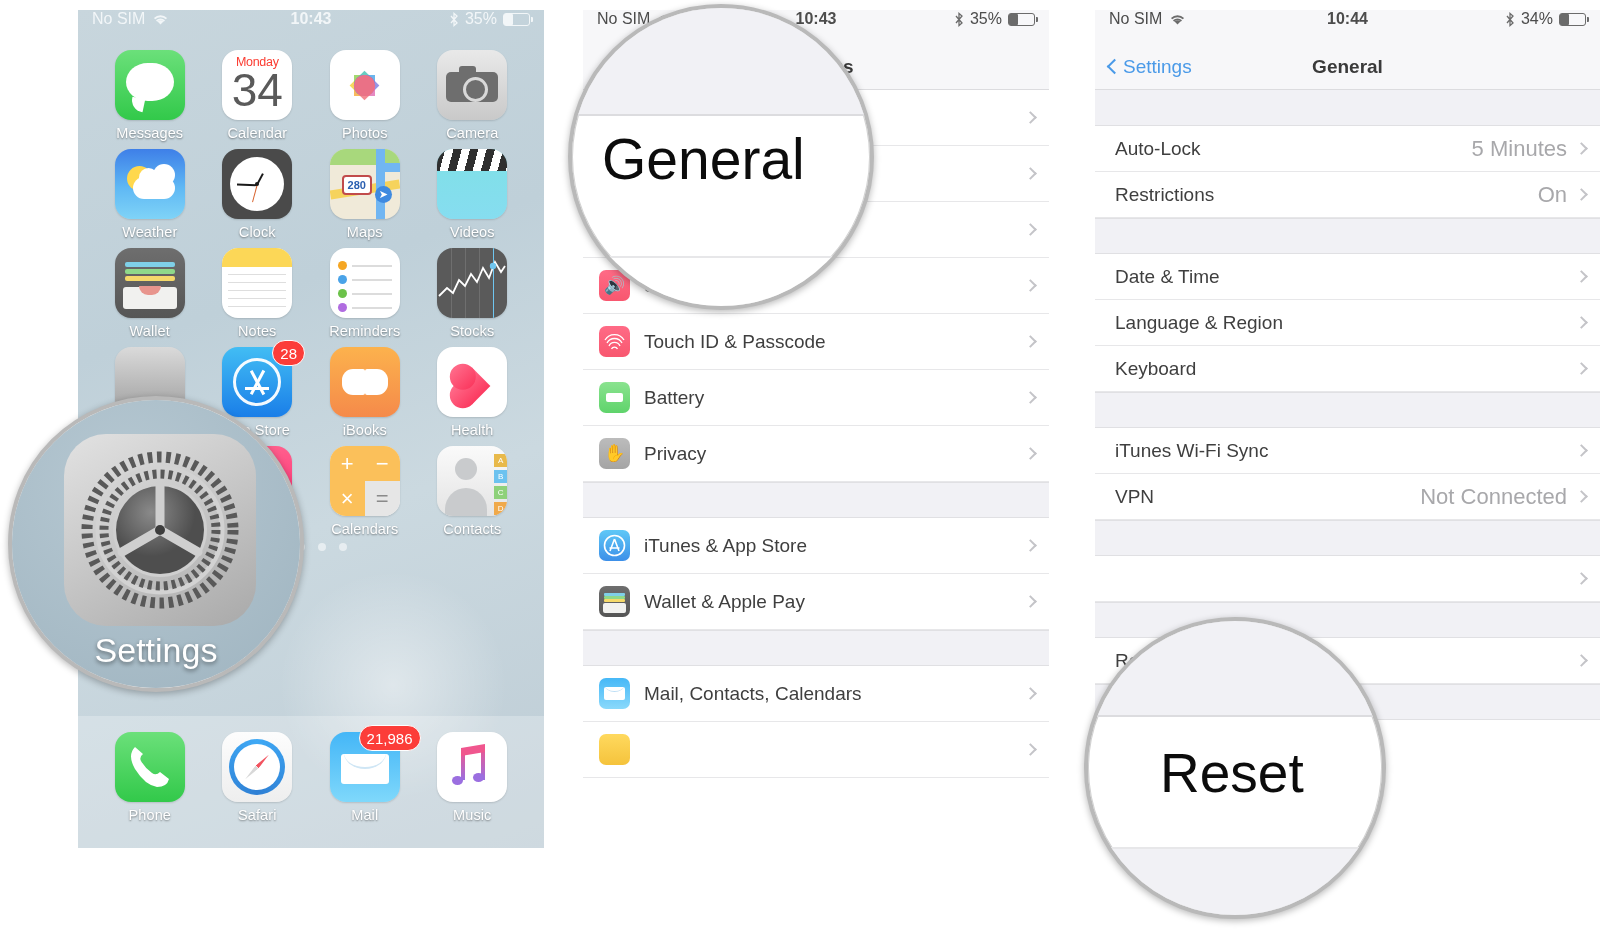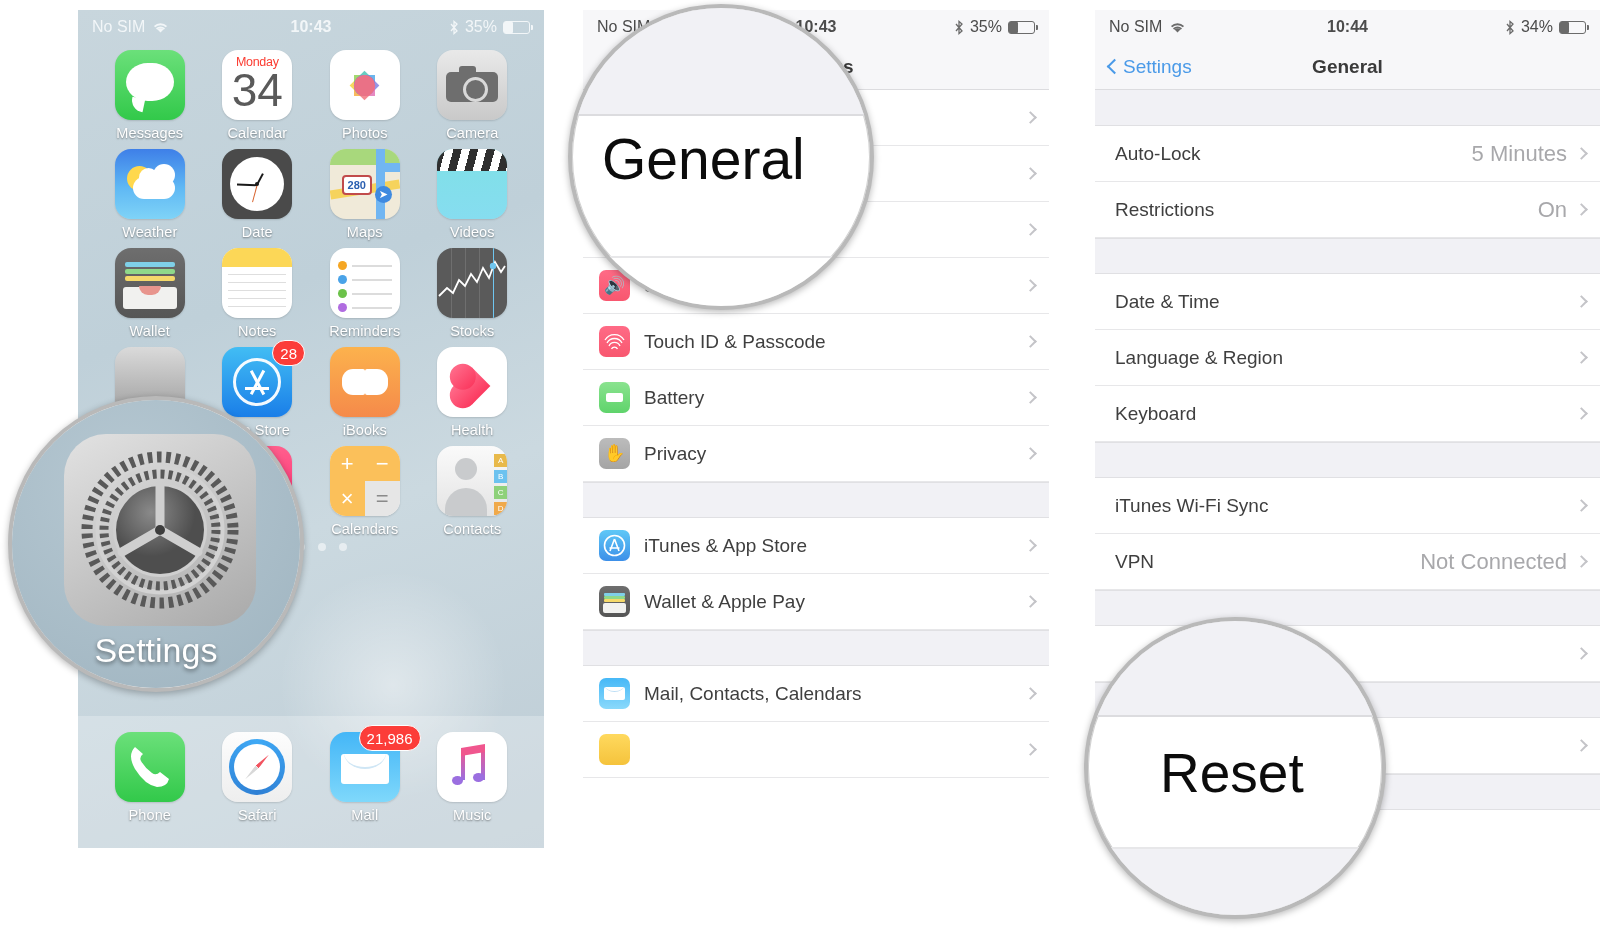--- a/index.html
+++ b/index.html
@@ -11,21 +11,21 @@
     position: relative;
   }
 
   .stage { position: relative; width: 1600px; height: 936px; }
 
   
   .panel { position: absolute; overflow: hidden; }
 
   
   .statusbar {
-    height: 34px; display: flex; align-items: center;
+    height: 34px; display: flex; align-items: flex-start;
     padding: 0 14px; font-size: 16px; color: #4c4c4c;
     position: relative; flex: 0 0 auto;
   }
   .sb-left { display: flex; align-items: center; gap: 7px; }
   .sb-center {
     position: absolute; left: 0; right: 0; text-align: center;
     font-weight: bold; font-size: 16px; pointer-events: none;
   }
   .sb-right {
     margin-left: auto; display: flex; align-items: center; gap: 6px;
@@ -276,21 +276,21 @@
   .si-wallet { background: linear-gradient(180deg,#6e6e6e,#555); }
   .si-mail { background: linear-gradient(180deg,#46b8f7,#8ad9fb); }
   .si-display { background: linear-gradient(180deg,#6ec9f0,#4aaee6); }
   .si-yellow { background: linear-gradient(180deg,#ffd95e,#f5c33c); }
   .ic-white-glyph { position:absolute; inset:0; display:flex; align-items:center;
     justify-content:center; color:#fff; font-size:17px; }
 
   
   #general { left: 1095px; top: 10px; width: 505px; height: 838px; background:#fff; }
   #general .statusbar { background:#f7f7f9; }
-  #general .row { height:56px; padding-left:20px; }
+  #general .row { height:46px; padding-left:20px; }
 
   
   .mag-circle {
     position:absolute; border-radius:50%; overflow:hidden;
     border:4px solid #b9b9b9;
     box-shadow: 0 2px 7px rgba(0,0,0,.28), inset 0 0 0 1px rgba(0,0,0,.18);
     background:#fff;
   }
   .mag-inner { position:absolute; inset:0; }
 
@@ -397,21 +397,21 @@
       </div>
       <div class="app">
         <div class="tile t-clock">
           <div class="face">
               <div class="h"></div>
               <div class="m"></div>
               <div class="s"></div>
               <div class="pin"></div>
             </div>
         </div>
-        <div class="lbl">Date</div>
+        <div class="lbl">Clock</div>
       </div>
       <div class="app">
         <div class="tile t-maps">
           <div class="green"></div>
             <div class="road"></div>
             <div class="blue"></div>
             <div class="blue2"></div>
           <div class="shield">280</div>
           <div class="pin2">➤</div>
         </div>

